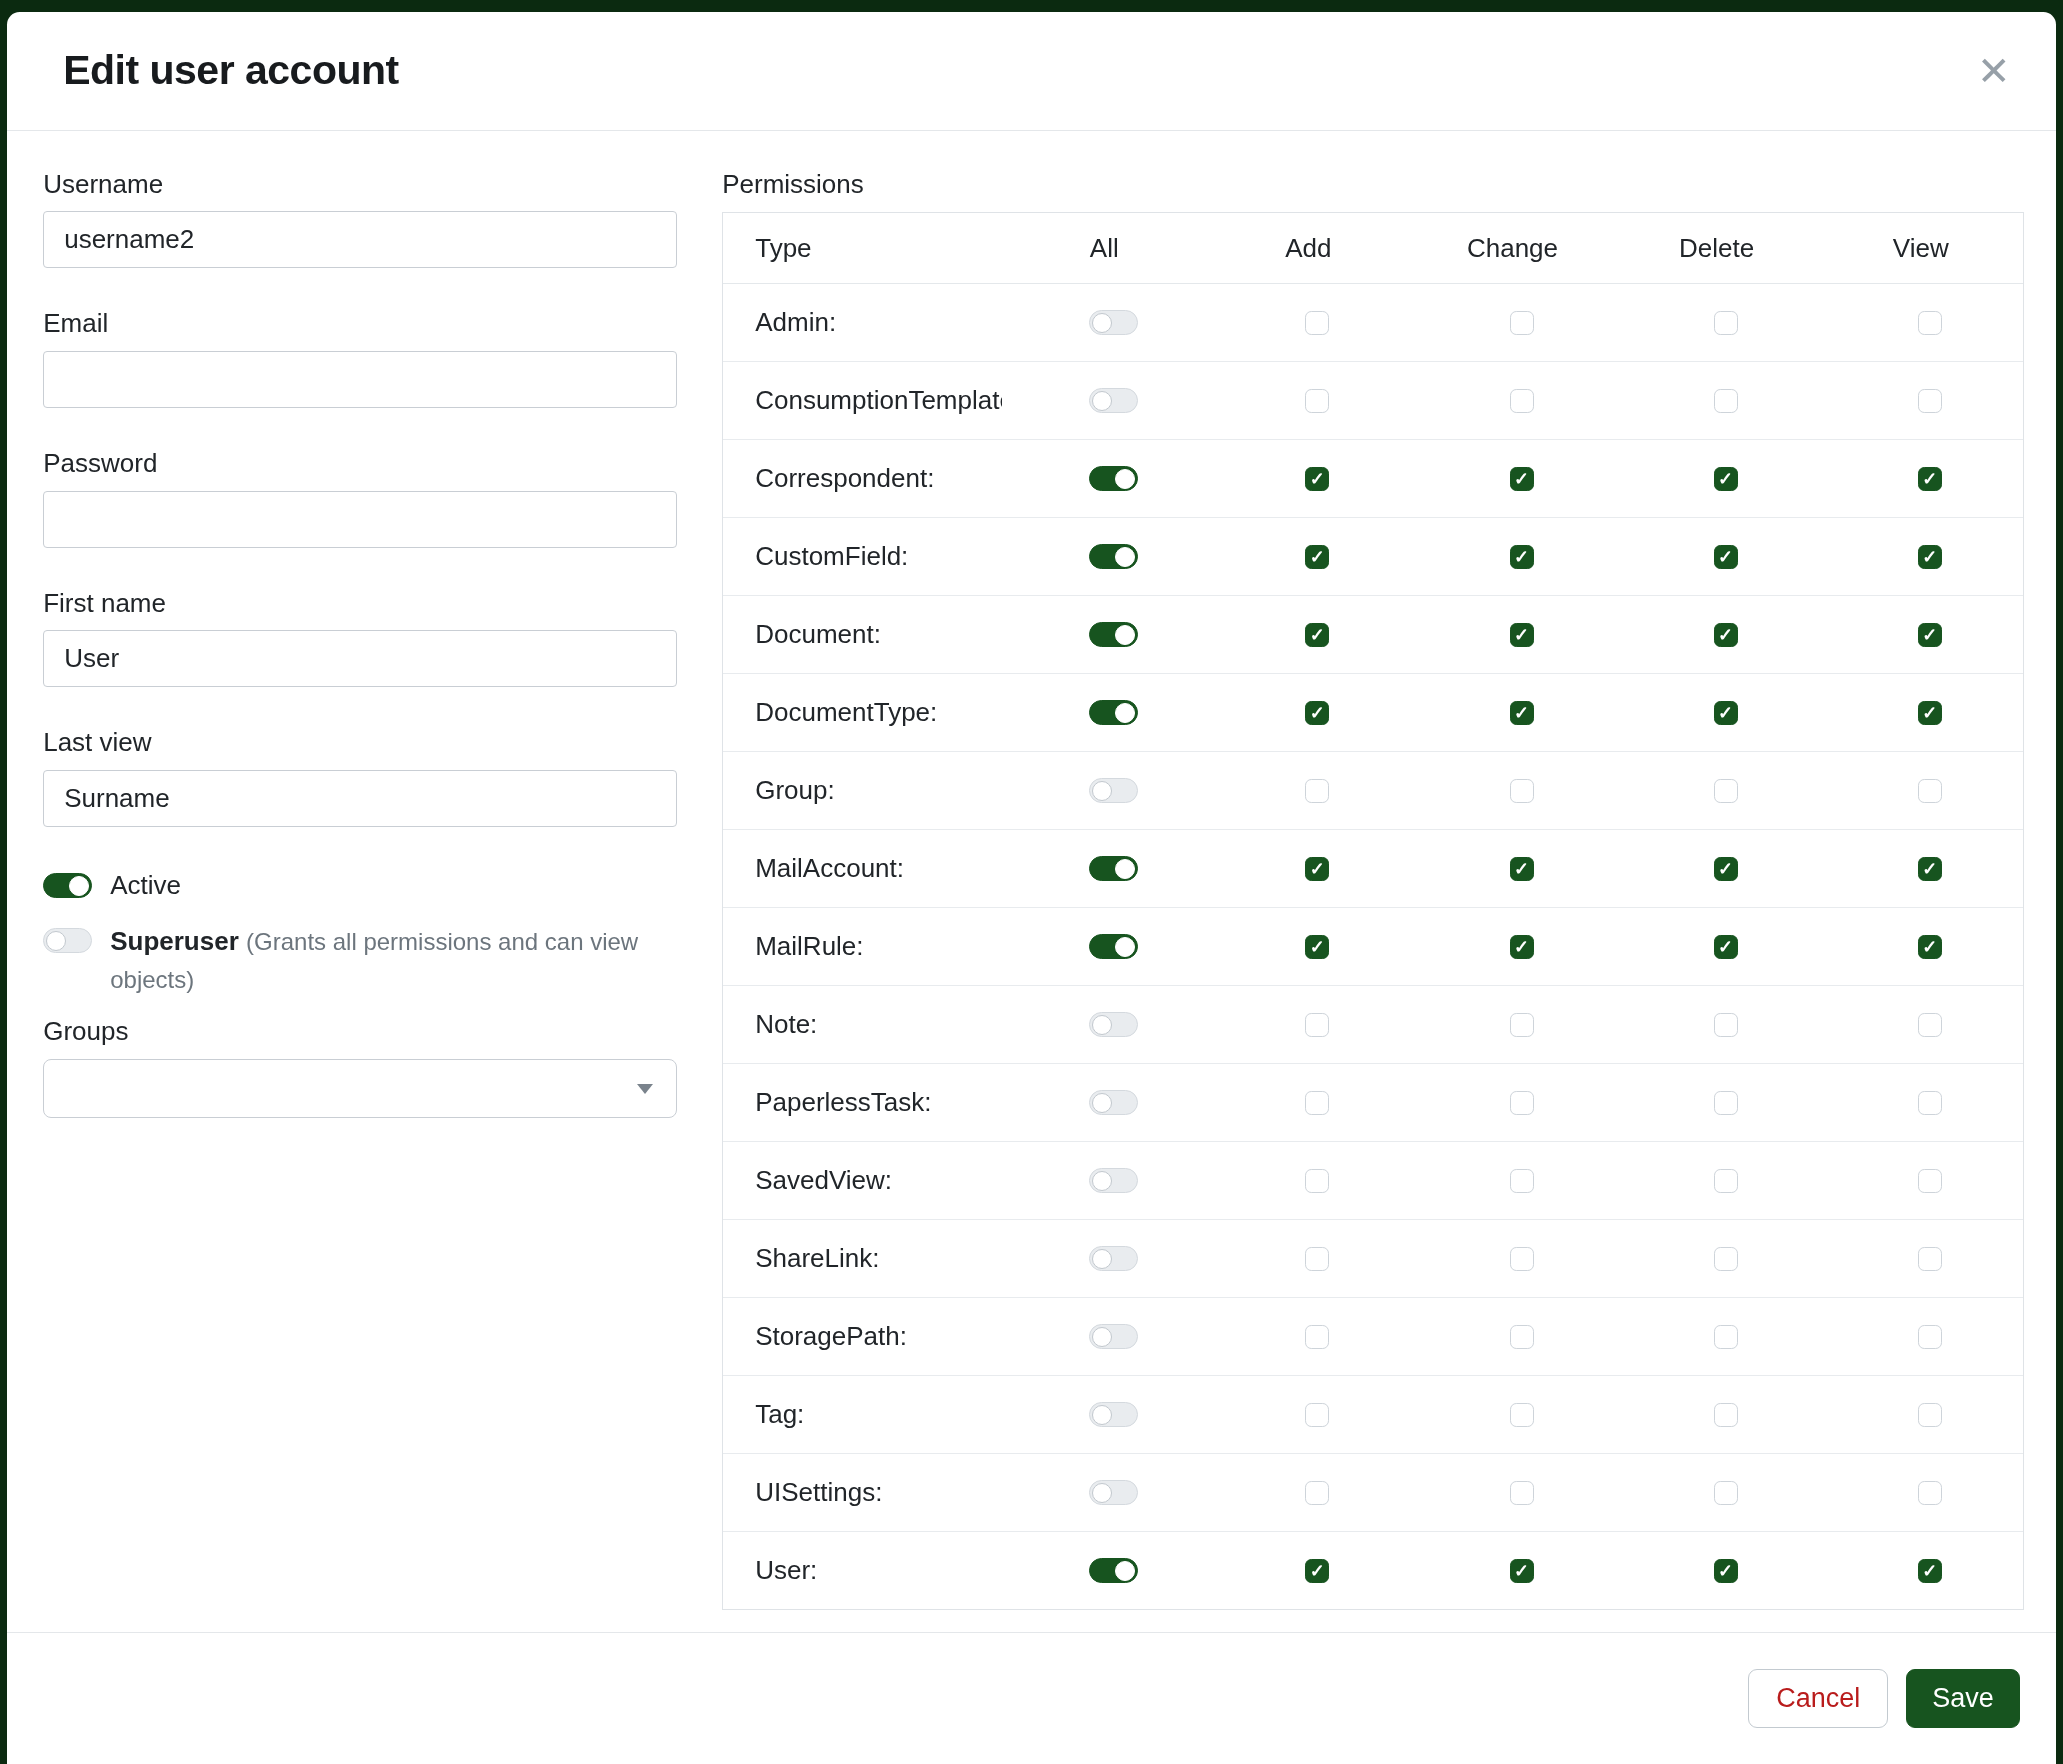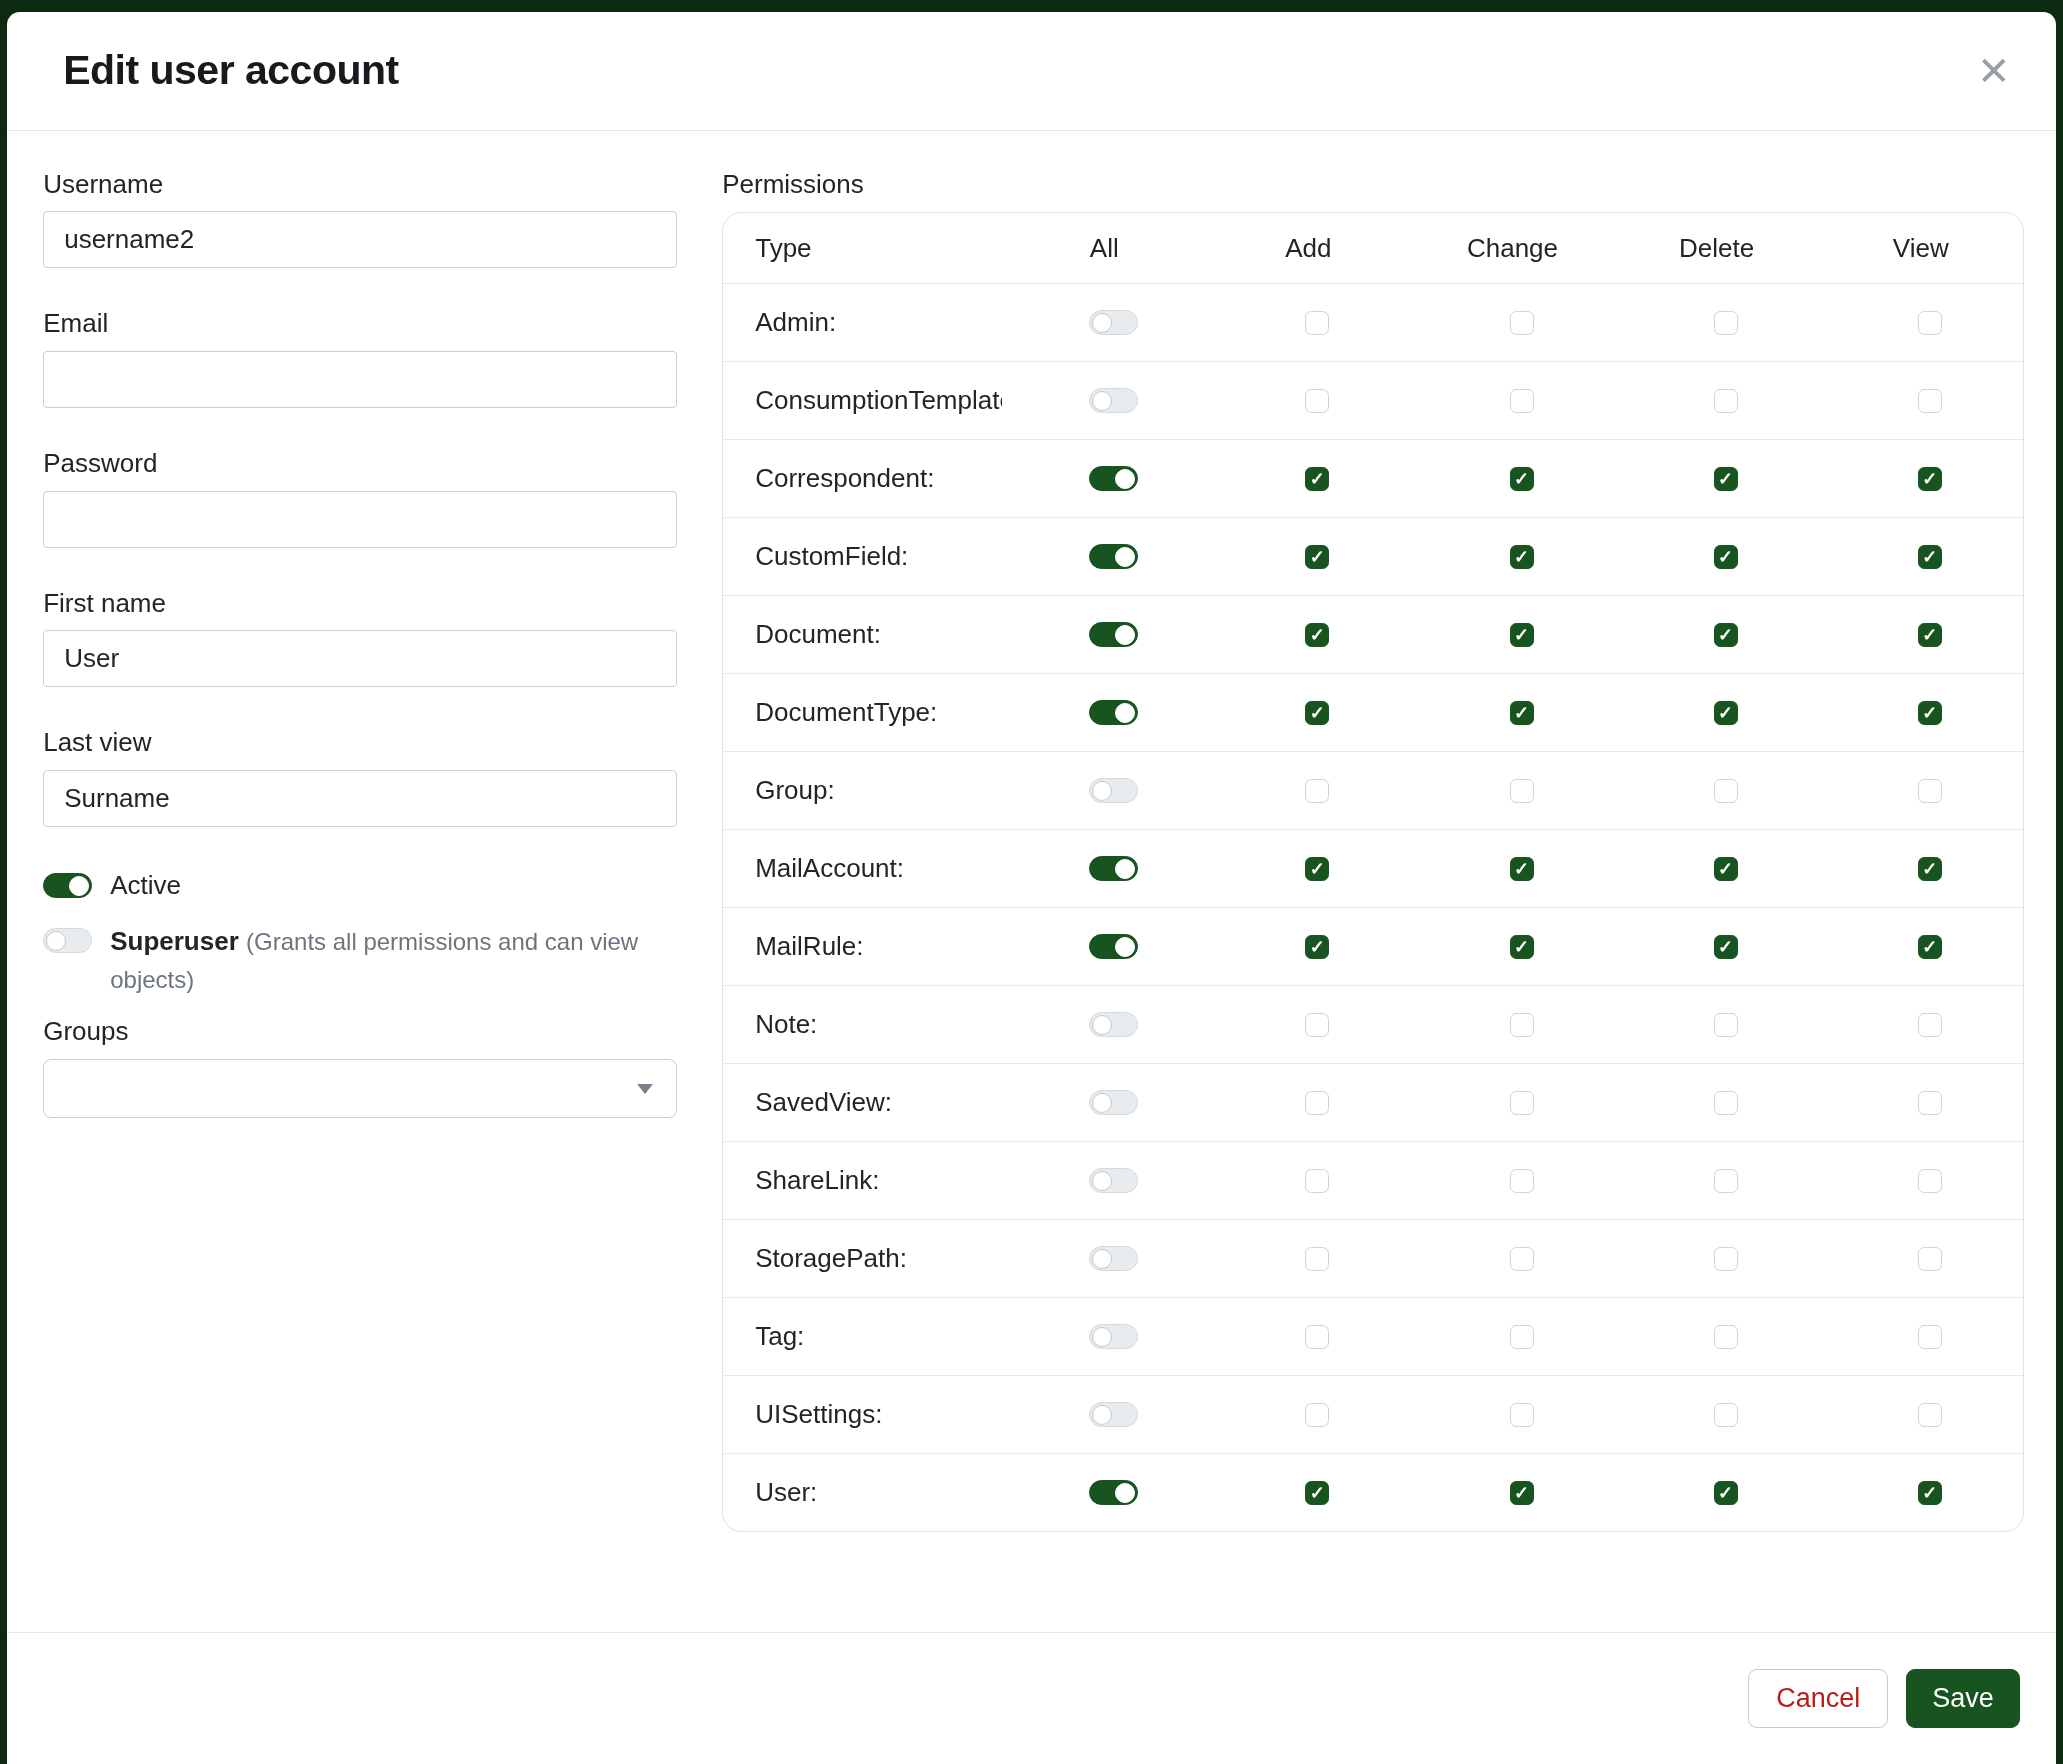--- a/index.html
+++ b/index.html
@@ -70,21 +70,21 @@
   }
   .caret{
     position:absolute;right:23.4px;top:50%;margin-top:-4.5px;
     width:0;height:0;
     border-left:8px solid transparent;border-right:8px solid transparent;
     border-top:10px solid #7a838c;
   }
 
   
   .perm-title{font-size:26px;color:#212529;margin-bottom:12.6px;}
-  .perm-table{border:0.9px solid #dfe3e7;border-radius:19px;overflow:hidden;background:#fff;}
+  .perm-table{border:0.9px solid #dfe3e7;border-radius:0;overflow:hidden;background:#fff;}
   .perm-header,.perm-row{
     display:grid;grid-template-columns:279px repeat(5,1fr);align-items:center;
   }
   .perm-header{height:70px;border-bottom:0.9px solid #e4e8eb;}
   .perm-row{height:77px;border-bottom:0.9px solid #e8ebee;gap:18px;}
   .perm-row:last-child{border-bottom:none;}
   .perm-type{padding-left:32px;font-size:26px;color:#212529;white-space:nowrap;overflow:hidden;}
   .perm-cell{display:flex;justify-content:center;align-items:center;}
   .perm-header .perm-cell{font-size:26px;color:#212529;}
 
@@ -385,20 +385,40 @@
                 <span class="checkbox"></span>
               </div>
               <div class="perm-cell">
                 <span class="checkbox"></span>
               </div>
               <div class="perm-cell">
                 <span class="checkbox"></span>
               </div>
             </div>
             <div class="perm-row">
+              <div class="perm-type">PaperlessTask:</div>
+              <div class="perm-cell">
+                <span class="toggle">
+                  <span class="knob"></span>
+                </span>
+              </div>
+              <div class="perm-cell">
+                <span class="checkbox"></span>
+              </div>
+              <div class="perm-cell">
+                <span class="checkbox"></span>
+              </div>
+              <div class="perm-cell">
+                <span class="checkbox"></span>
+              </div>
+              <div class="perm-cell">
+                <span class="checkbox"></span>
+              </div>
+            </div>
+            <div class="perm-row">
               <div class="perm-type">SavedView:</div>
               <div class="perm-cell">
                 <span class="toggle">
                   <span class="knob"></span>
                 </span>
               </div>
               <div class="perm-cell">
                 <span class="checkbox"></span>
               </div>
               <div class="perm-cell">

